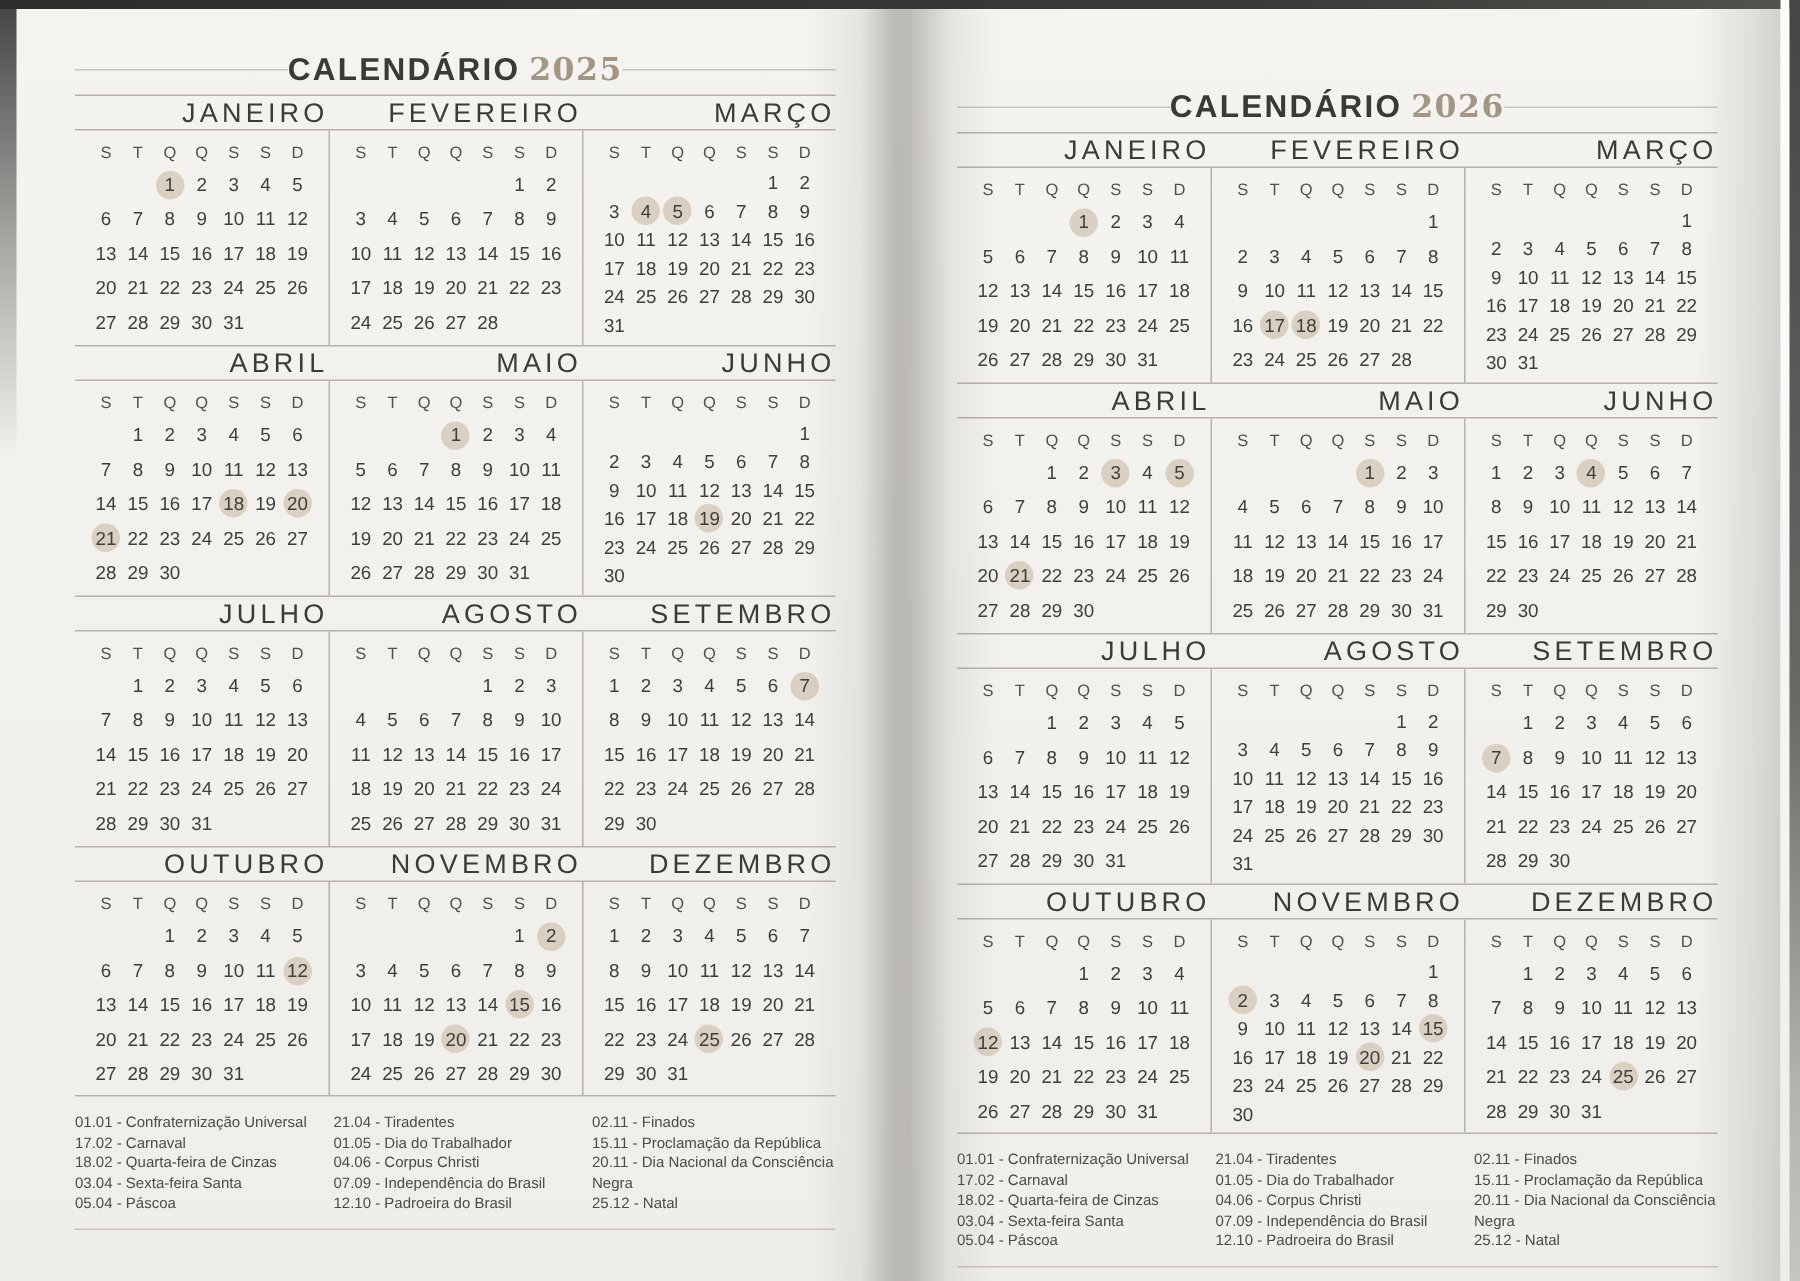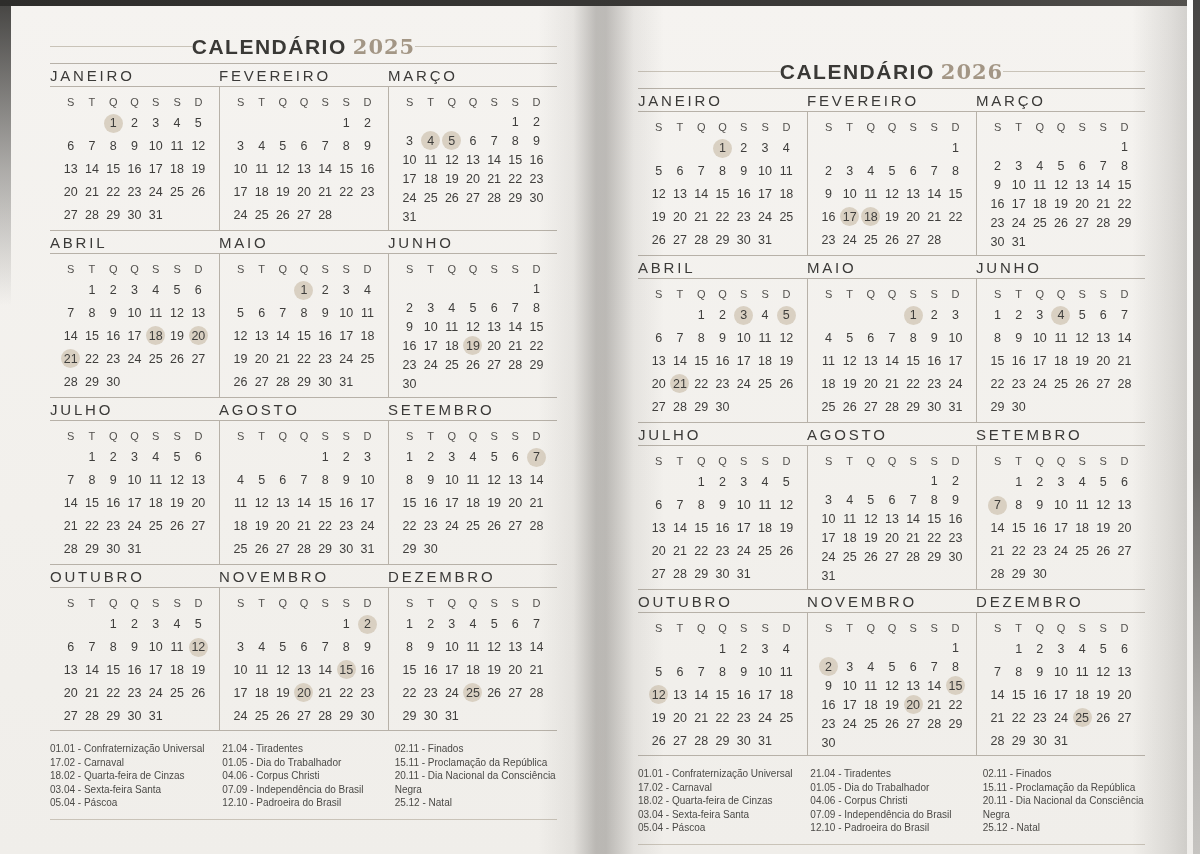--- a/index.html
+++ b/index.html
@@ -16,21 +16,21 @@
 
   .page-title { display:flex; align-items:center; height:26px; margin-top:33px; margin-bottom:4px; }
   .title-rule { flex:1; height:1px; background:var(--c-line); }
   .title-text { white-space:nowrap; font-size:21px; font-weight:bold; letter-spacing:1.5px; color:#3a3936; }
   .title-year { font-family:"DejaVu Serif", serif; font-weight:bold; font-size:21px; color:var(--c-year); margin-left:6px; letter-spacing:1px; }
 
   .band-header {
     height:24px; border-top:1px solid var(--c-line2); border-bottom:1px solid var(--c-line2);
     display:grid; grid-template-columns:repeat(3,1fr); align-items:center;
   }
-  .month-name { text-align:left; font-size:15px; letter-spacing:2.8px; color:#3b3a38; }
+  .month-name { text-align:right; font-size:18px; letter-spacing:2.8px; color:#3b3a38; }
   .band-grid { height:143px; display:grid; grid-template-columns:repeat(3,1fr); }
   .band-grid.last { border-bottom:1px solid var(--c-line2); }
   .month-grid { padding:4px 10px 2px; }
   .month-grid.sep { border-left:1px solid var(--c-line2); }
 
   .weekday-row { display:grid; grid-template-columns:repeat(7,1fr); height:21px; align-items:center; }
   .weekday-row span { text-align:center; font-size:11px; color:#52504d; }
   .dates { display:grid; grid-template-columns:repeat(7,1fr); height:114px; }
   .day-cell { display:flex; align-items:center; justify-content:center; }
   .day-num {

